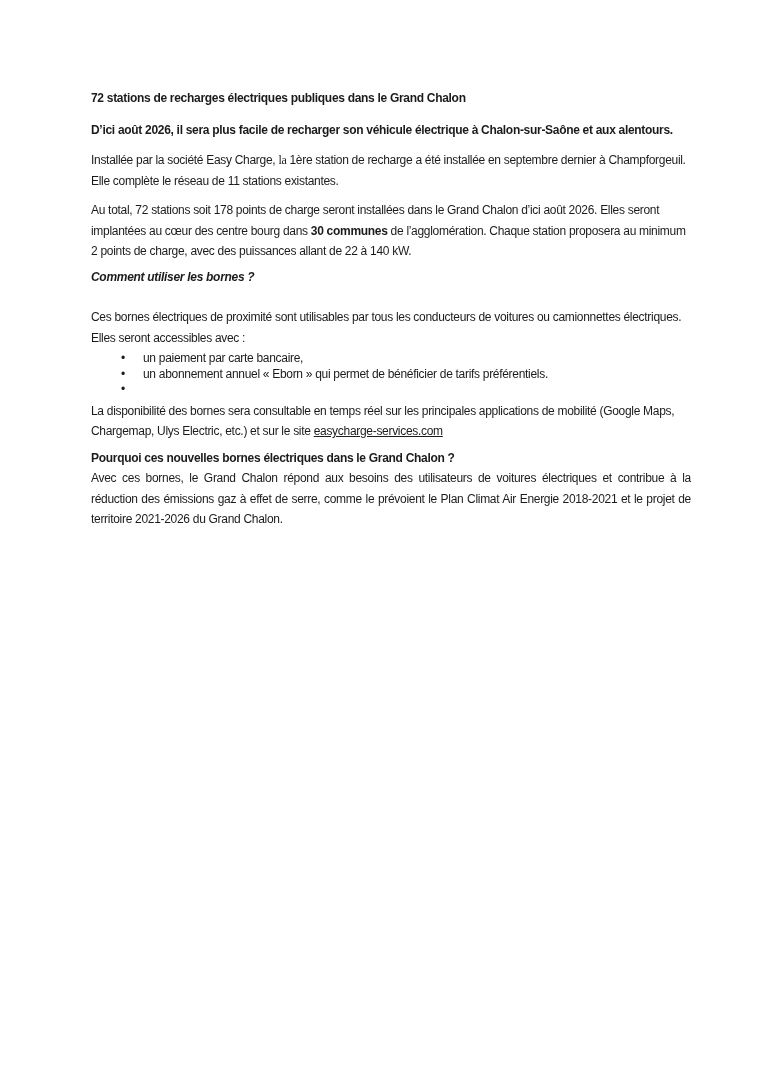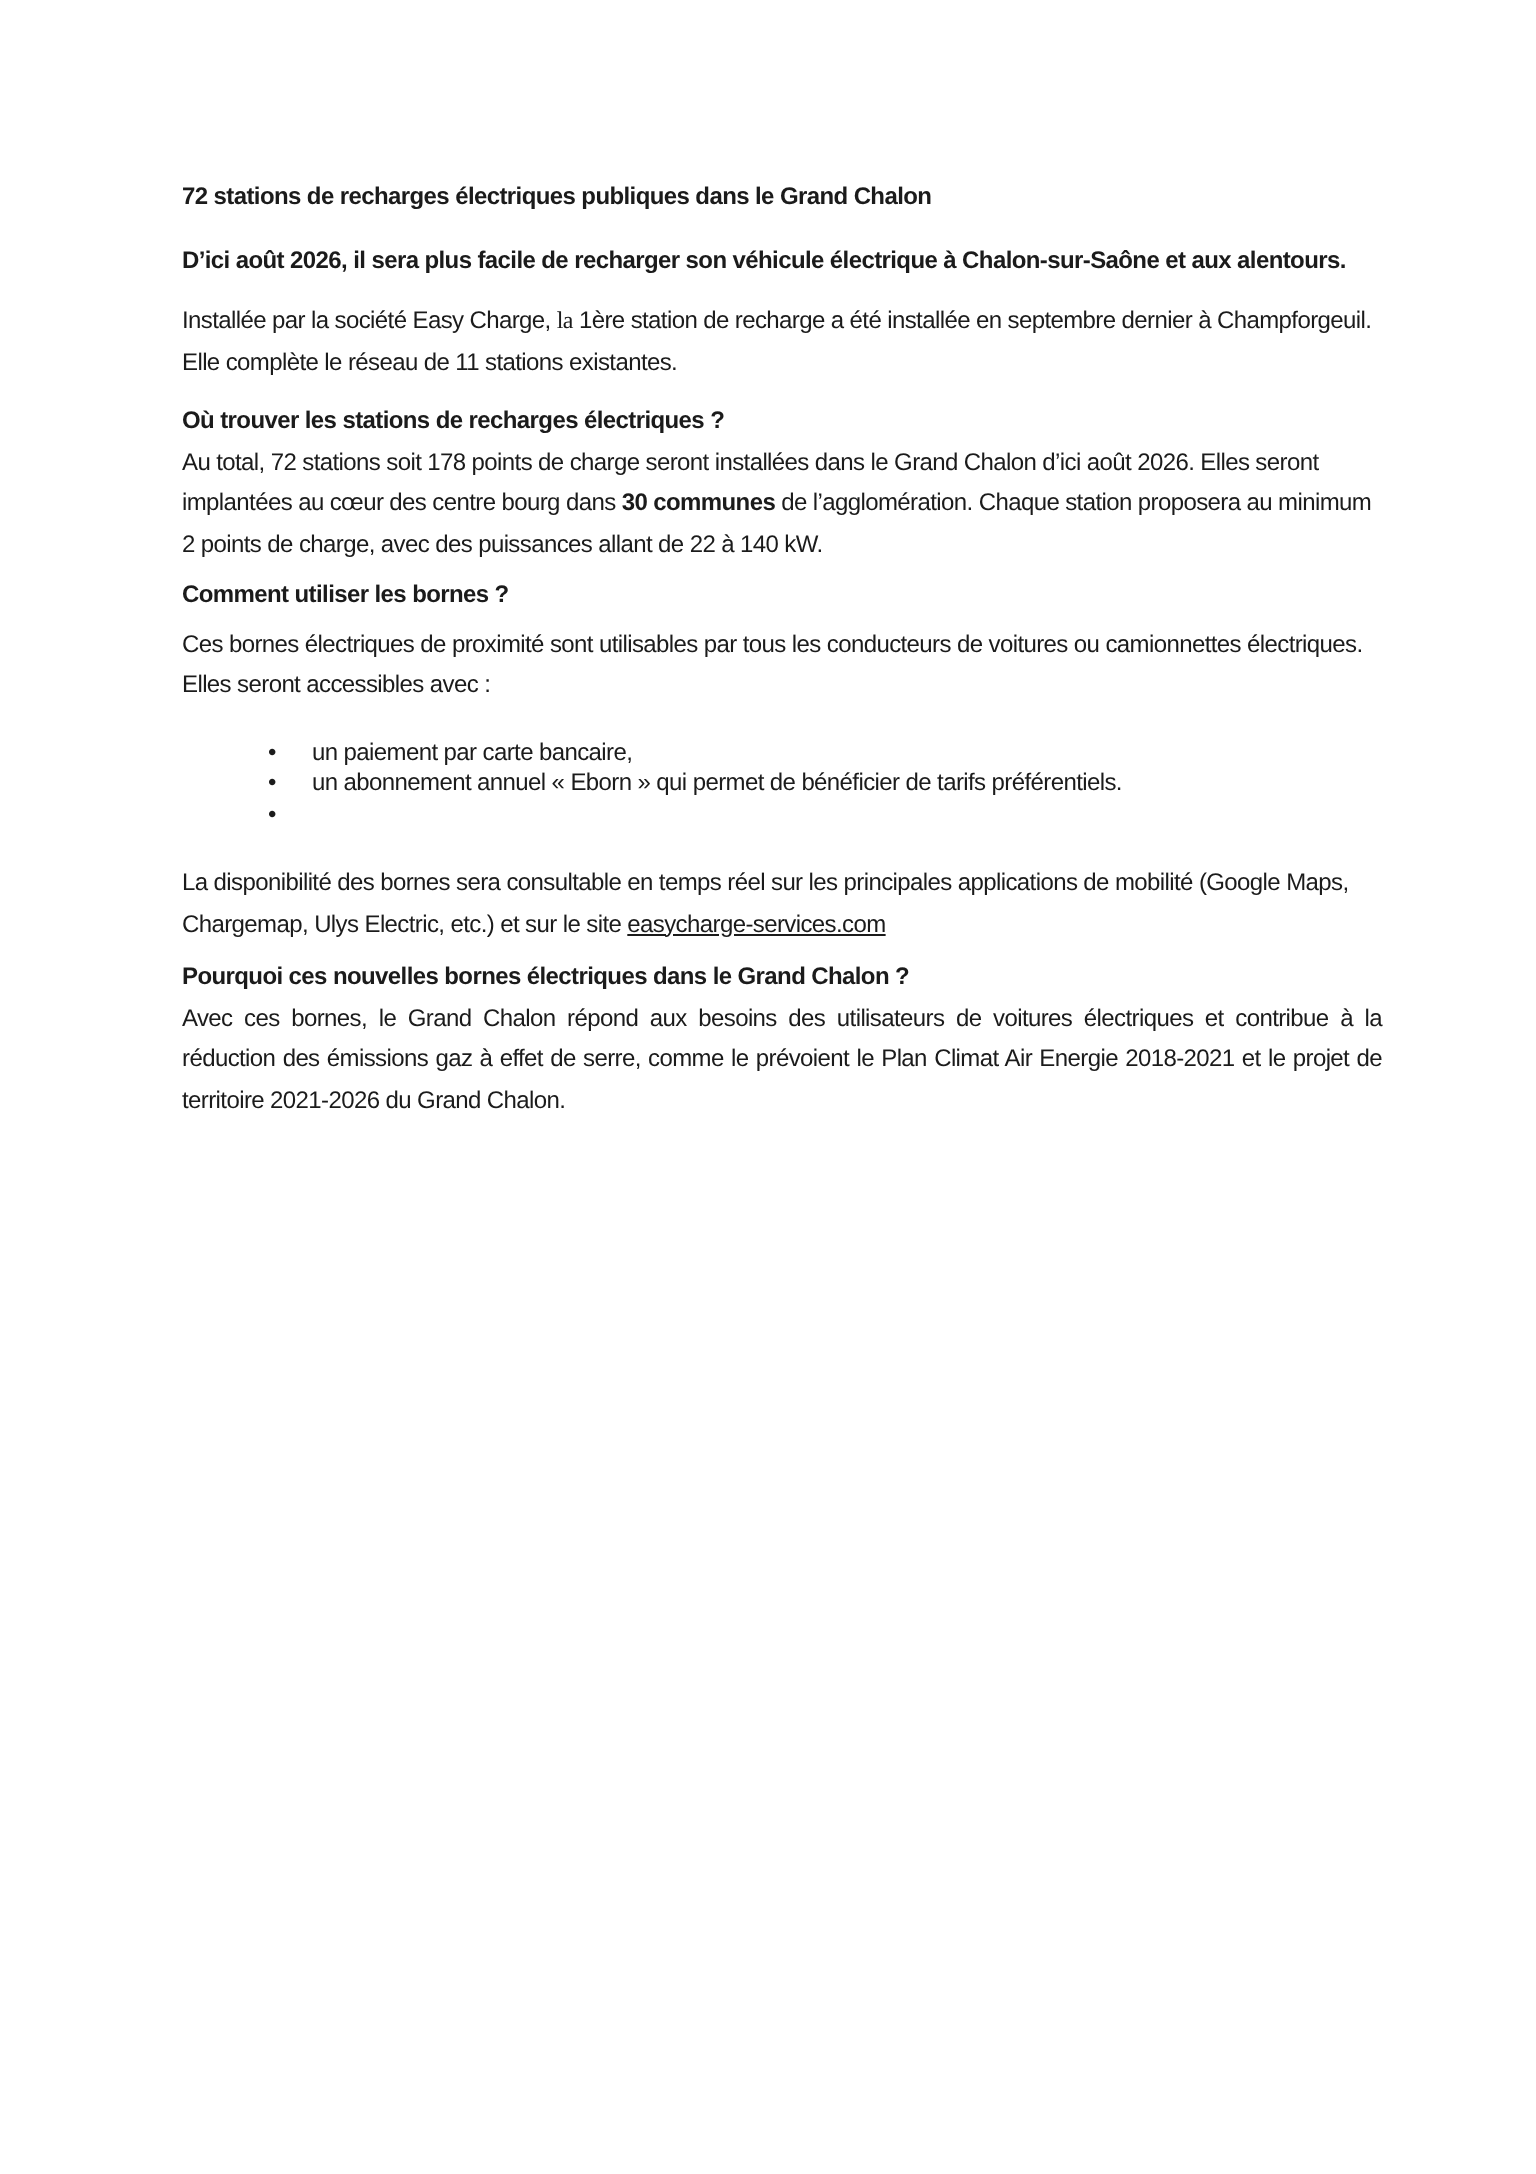--- a/index.html
+++ b/index.html
@@ -28,56 +28,55 @@
   .serif-bold {
     font-family: "Liberation Serif", "DejaVu Serif", serif;
     font-weight: normal;
   }
   a.link {
     color: inherit;
     text-decoration: underline;
   }
   ul.bullets {
     list-style: none;
-    margin: 16px;
+    margin: 3px;
     padding: 0;
   }
   ul.bullets li {
     position: relative;
     padding-left: 49px;
     line-height: 15.5px;
     min-height: 15.5px;
   }
   ul.bullets li::before {
     content: "\2022";
     position: absolute;
     left: 27px;
     top: 0;
   }
   
   .m-title   { margin-bottom: 11px; }
   .m-intro   { margin-bottom: 10px; }
   .m-install { margin-bottom: 9px; }
   .m-ou      { margin-bottom: 5px; }
-  .m-comment { margin-bottom: 4px; }
+  .m-comment { margin-bottom: 20px; font-style: italic; }
   .m-dispo   { margin-bottom: 6px; }
 </style>
 </head>
 <body>
 
 <div class="doc">
 
   <p class="bold m-title">72 stations de recharges électriques publiques dans le Grand Chalon</p>
 
   <p class="bold justify m-intro">D’ici août 2026, il sera plus facile de recharger son véhicule électrique à Chalon-sur-Saône et aux alentours.</p>
 
   <p class="m-install"><span>Installée par la société Easy Charge, </span><span class="bold serif-bold">la</span><span> 1ère station de recharge a été installée en septembre dernier à Champforgeuil. Elle complète le réseau de 11 stations existantes.</span></p>
 
   <div class="m-ou">
-    <p class="bold">Où trouver les stations de recharges électriques ?</p>
     <p><span>Au total, 72 stations soit 178 points de charge seront installées dans le Grand Chalon d’ici août 2026. Elles seront implantées au cœur des centre bourg dans </span><span class="bold">30 communes</span><span> de l’agglomération. Chaque station proposera au minimum 2 points de charge, avec des puissances allant de 22 à 140 kW.</span></p>
   </div>
 
   <p class="bold m-comment">Comment utiliser les bornes ?</p>
 
   <p>Ces bornes électriques de proximité sont utilisables par tous les conducteurs de voitures ou camionnettes électriques. Elles seront accessibles avec :</p>
 
   <ul class="bullets">
       <li>un paiement par carte bancaire,</li>
       <li>un abonnement annuel « Eborn » qui permet de bénéficier de tarifs préférentiels.</li>

